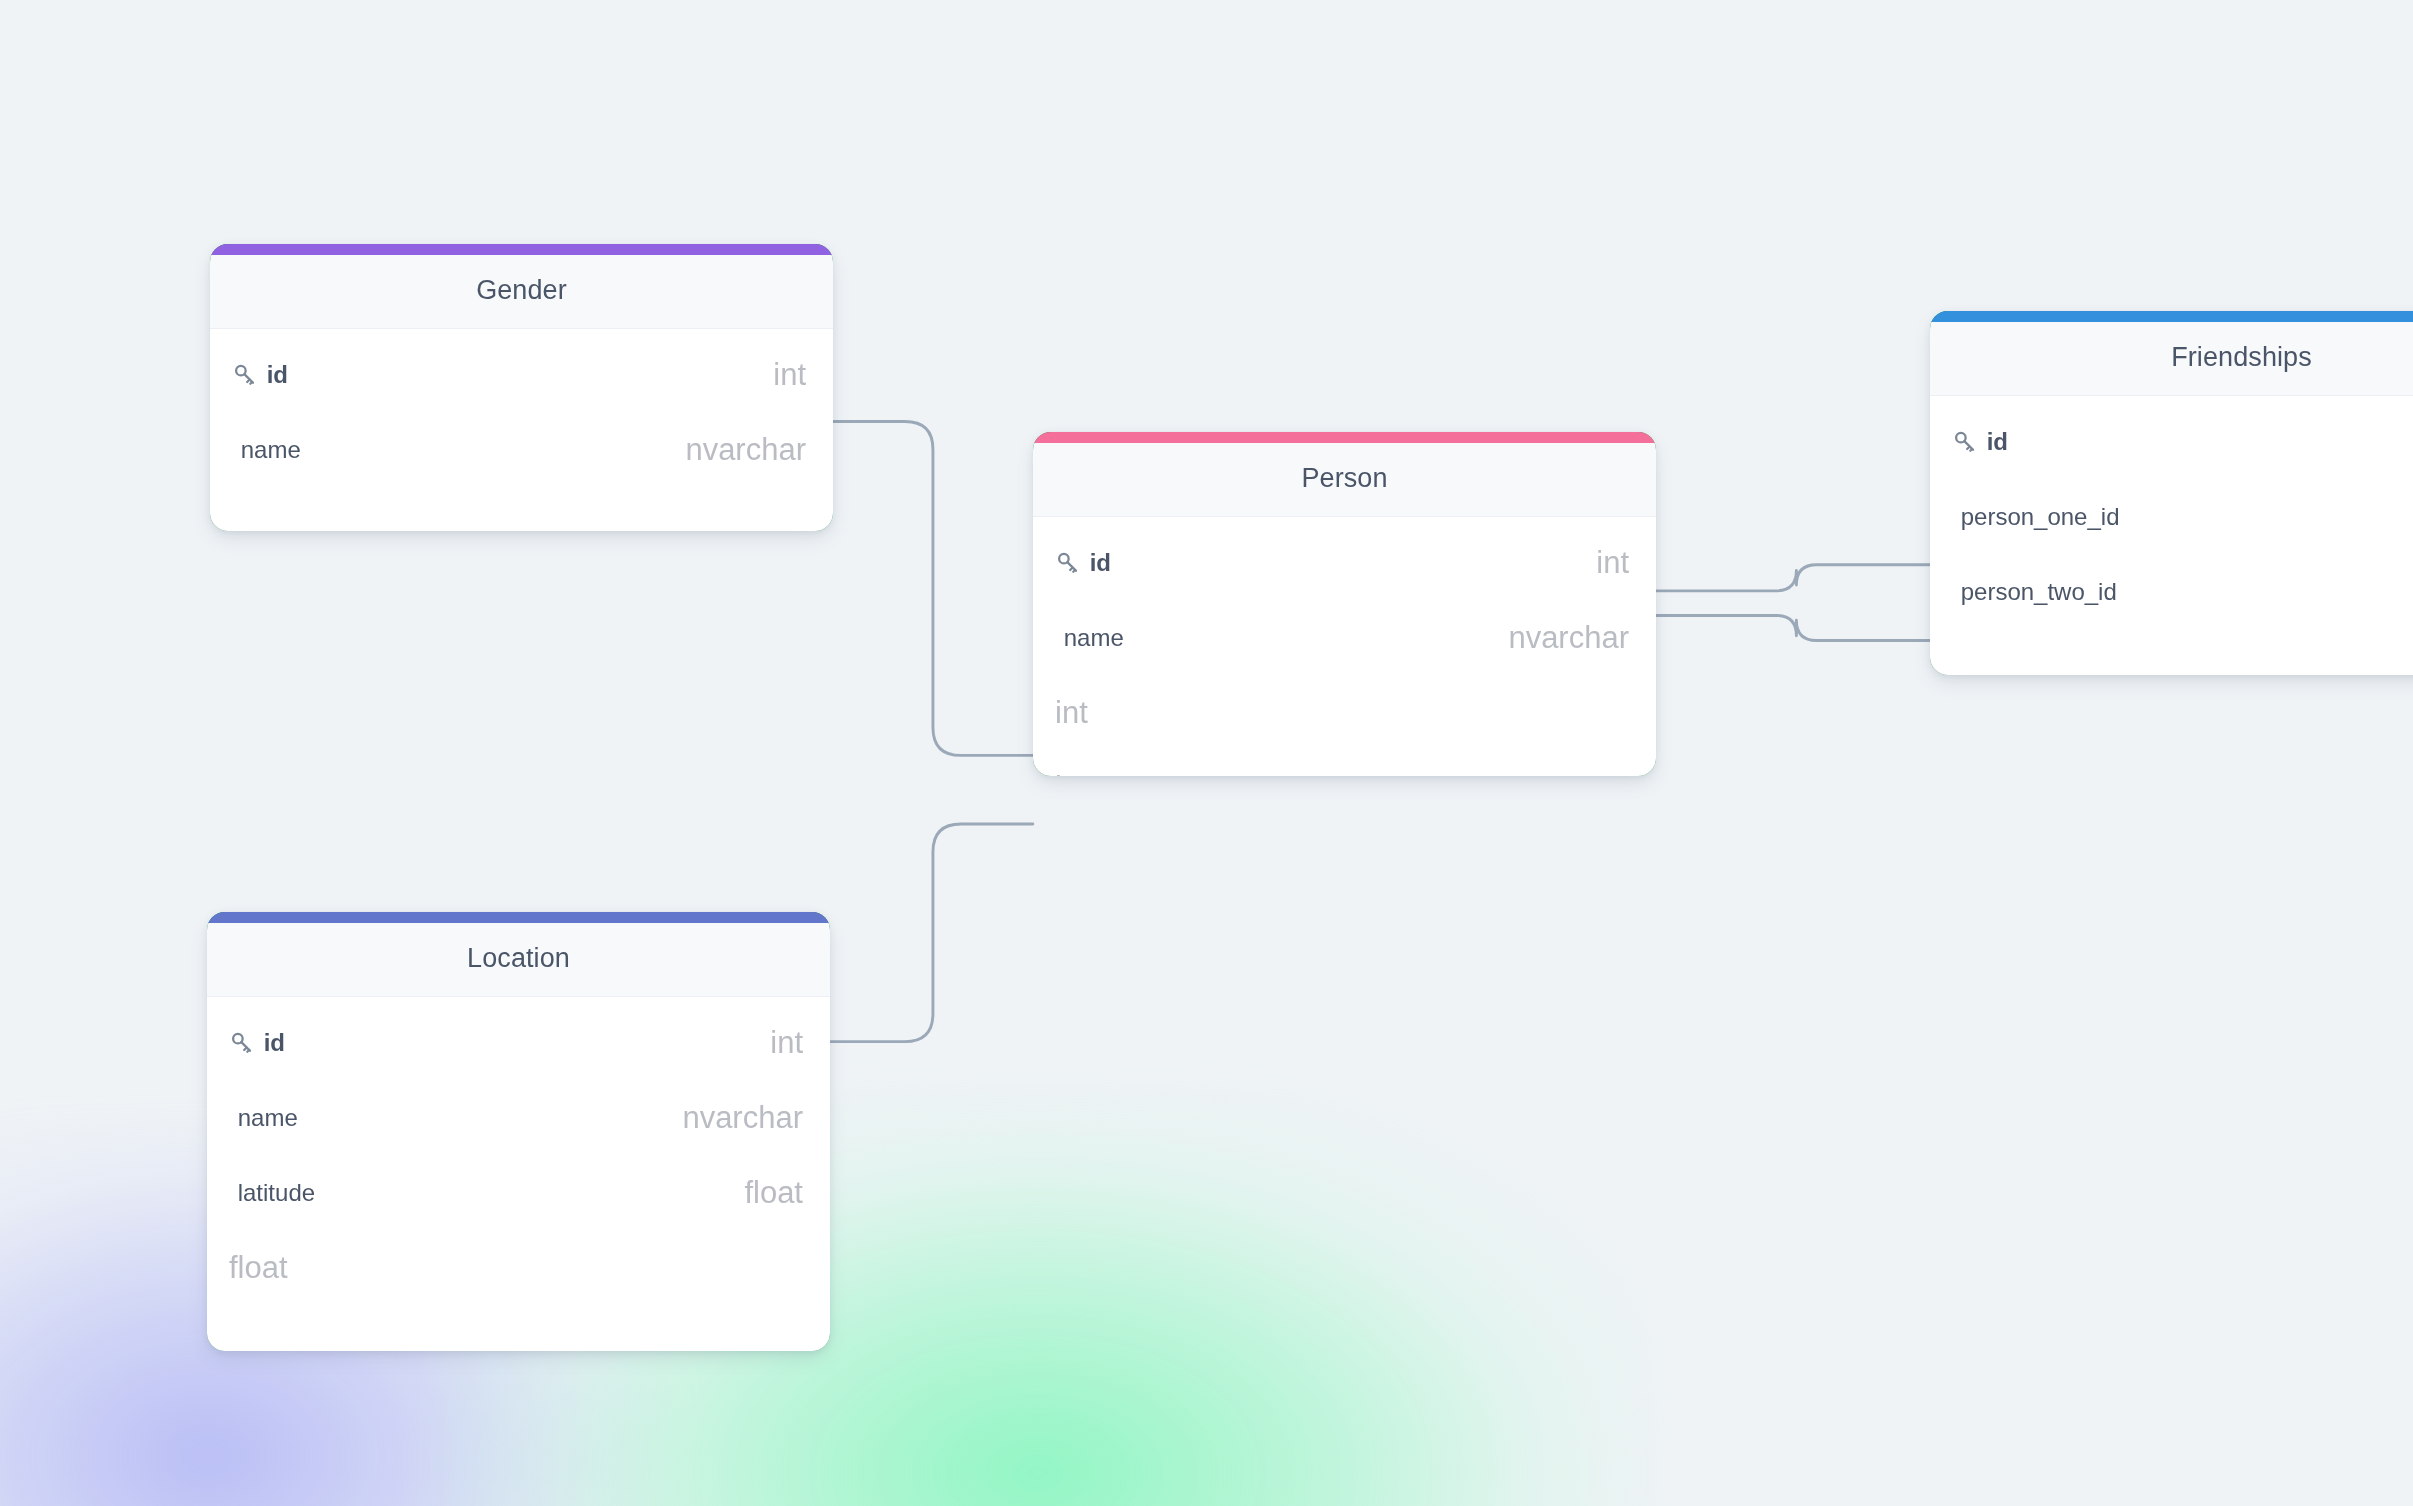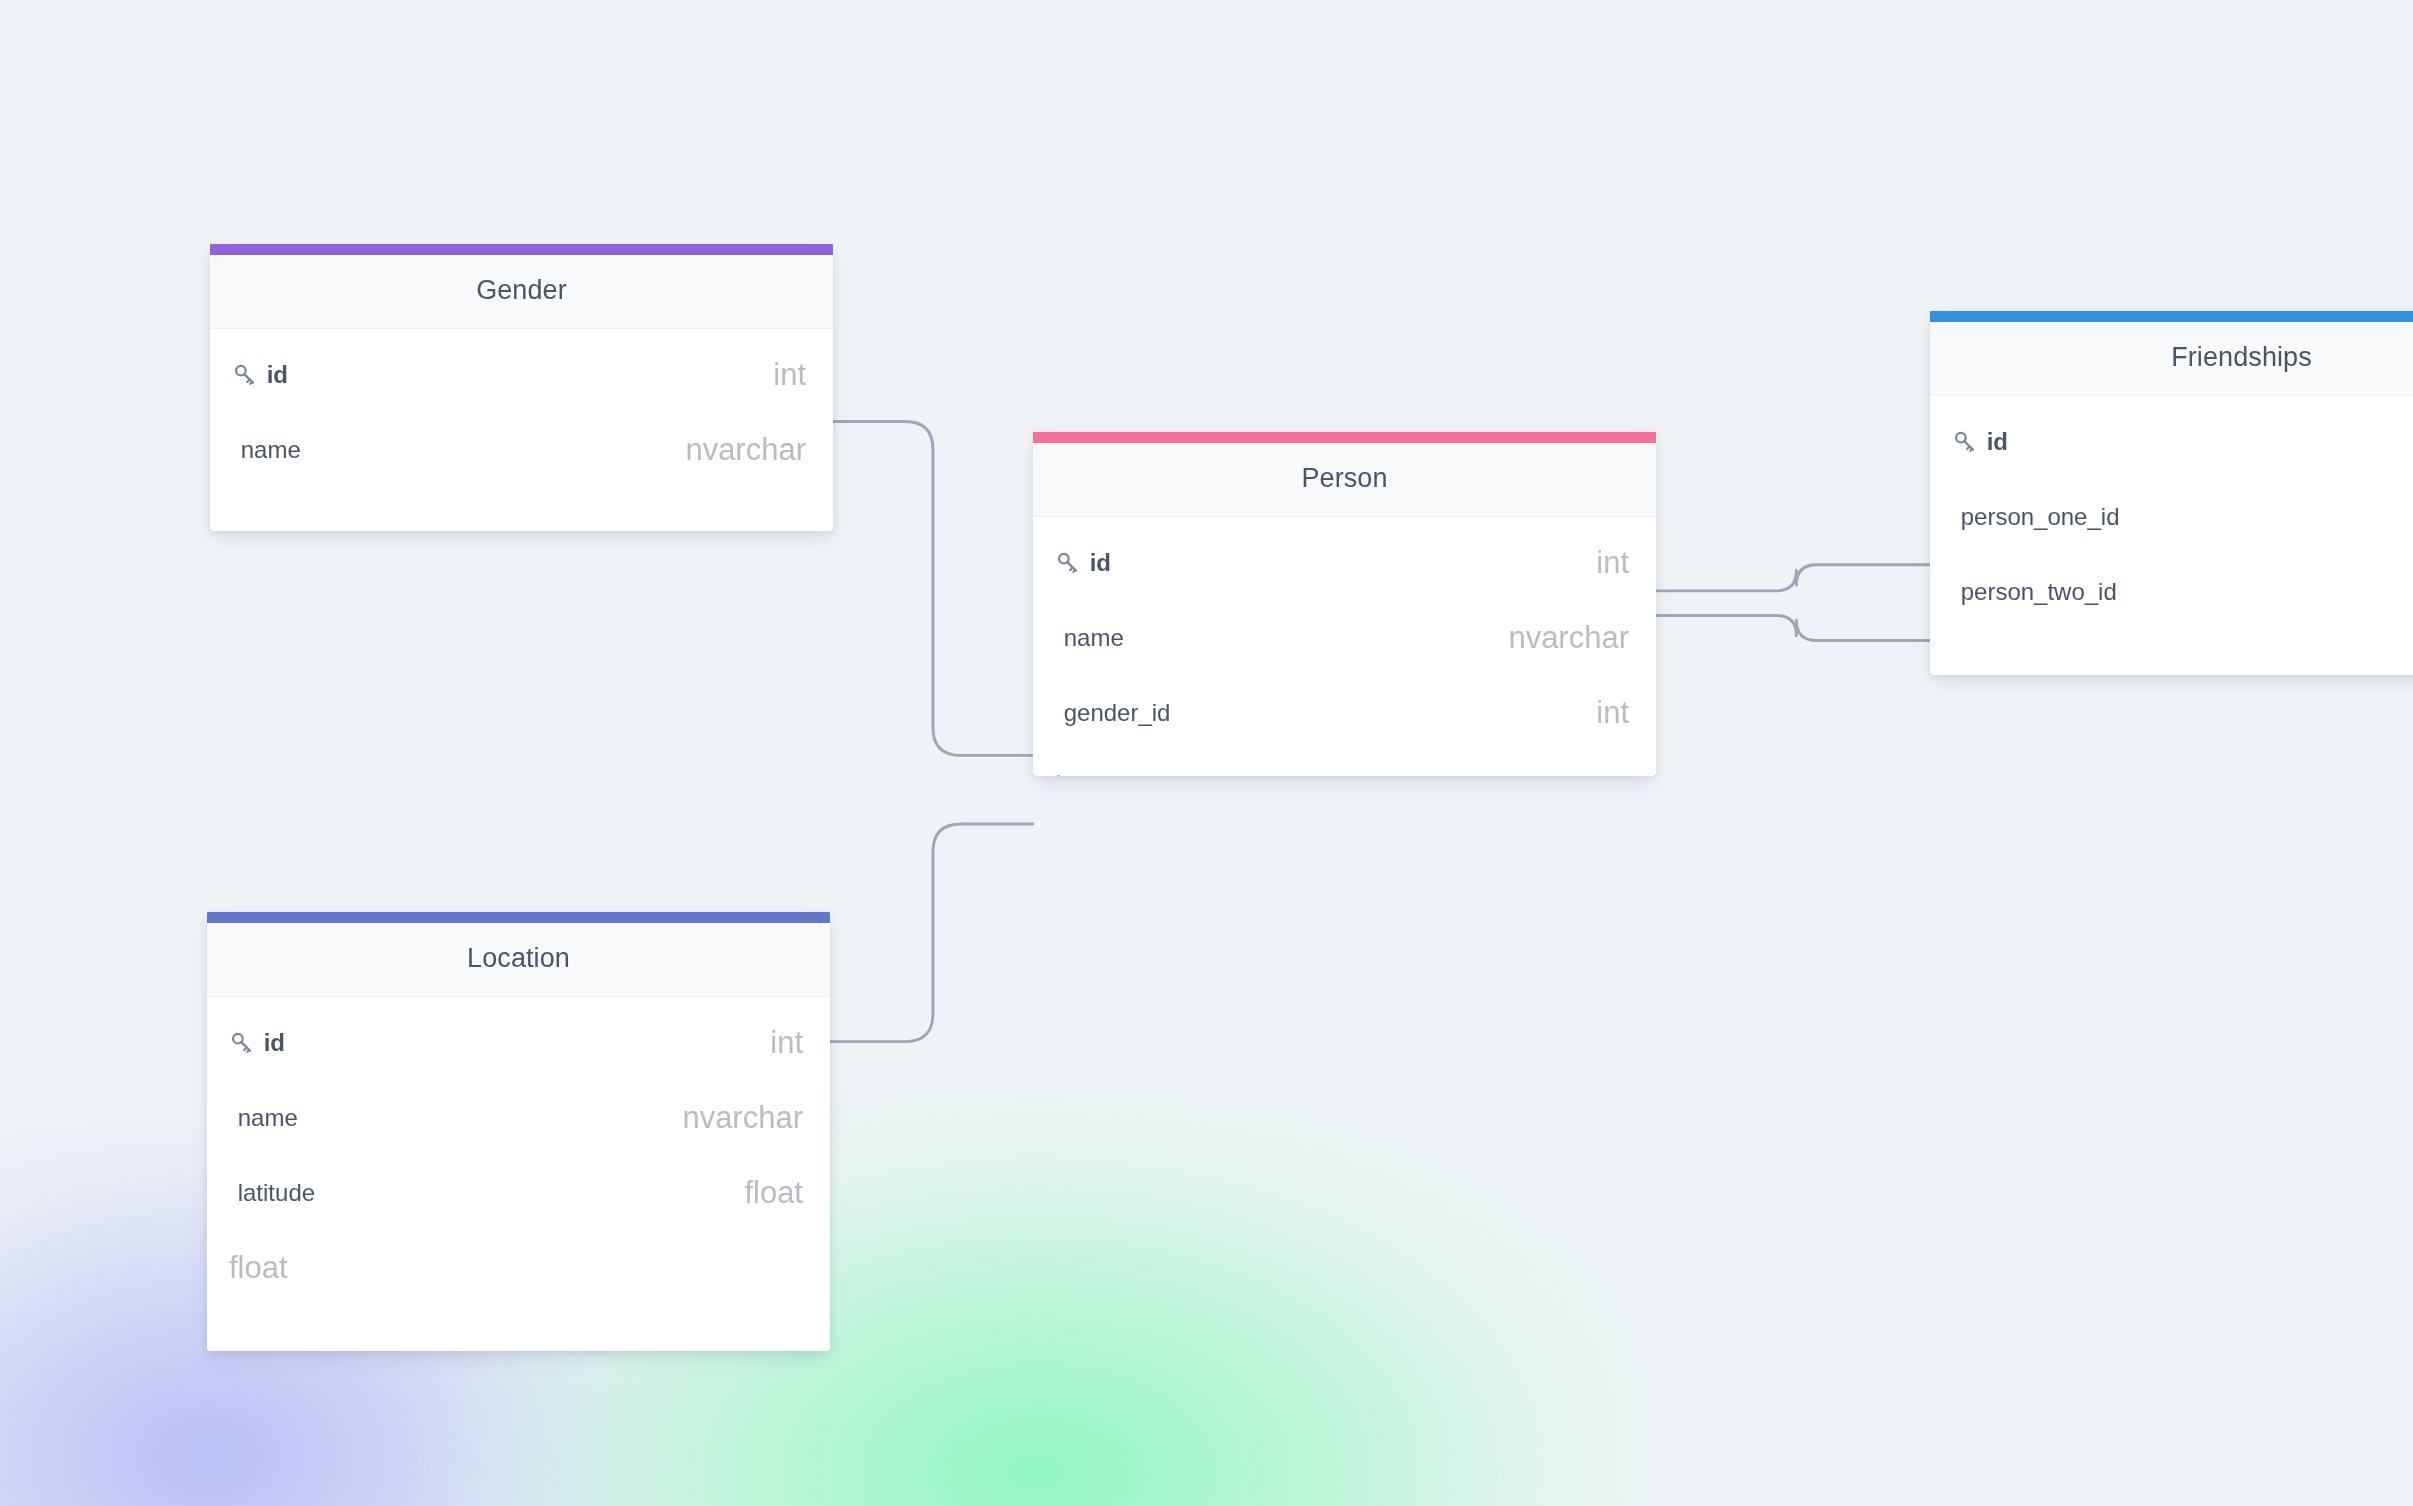--- a/index.html
+++ b/index.html
@@ -27,21 +27,21 @@
   }
 
   
   #canvas { position:absolute; left:0; top:0; width:2780px; height:1506px; }
   #edges  { position:absolute; left:0; top:0; width:2780px; height:1506px; pointer-events:none; }
 
   
   .table-card {
     position:absolute;
     background:#15803d;
-    border-radius:2px;
+    border-radius:18px;
     box-shadow:0 8.7px 19.3px -3.9px rgba(86,106,130,0.18), 0 1.9px 6.8px rgba(86,106,130,0.10);
     overflow:hidden;
     display:flex; flex-direction:column;
   }
   .color-bar { height:10.6px; width:100%; flex:0 0 auto; }
   .card-title {
     background:#f7f9fb;
     border-bottom:1px solid #eceff3;
     color:#4a5568;
     font-size:27px;
@@ -122,24 +122,20 @@
           <span class="field-type">int</span>
         </div>
         <div class="field-row">
           <div class="field-left">
             <span class="key-spacer"></span>
             <span class="field-name">name</span>
           </div>
           <span class="field-type">nvarchar</span>
         </div>
         <div class="field-row">
-          <div class="field-left">
-            <span class="key-spacer"></span>
-            <span class="field-name">gender_id</span>
-          </div>
           <span class="field-type">int</span>
         </div>
         <div class="field-row">
           <span class="field-type">int</span>
         </div>
       </div>
     </div>
     <div class="table-card" style="left: 1930px; top: 311px; width: 623px; height: 364px;">
       <div class="color-bar" style="background: rgb(51, 144, 220);"></div>
       <div class="card-title">Friendships</div>

